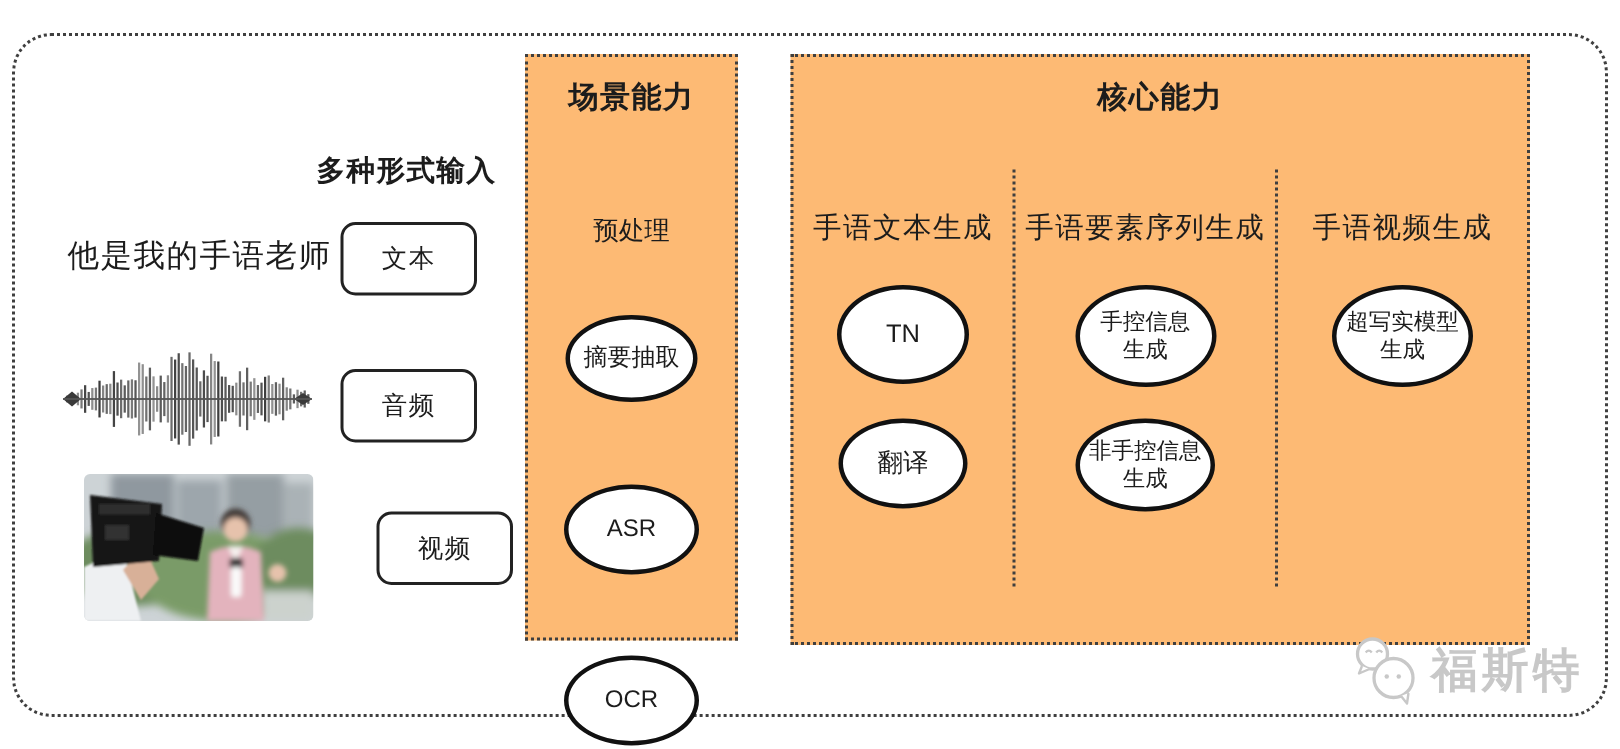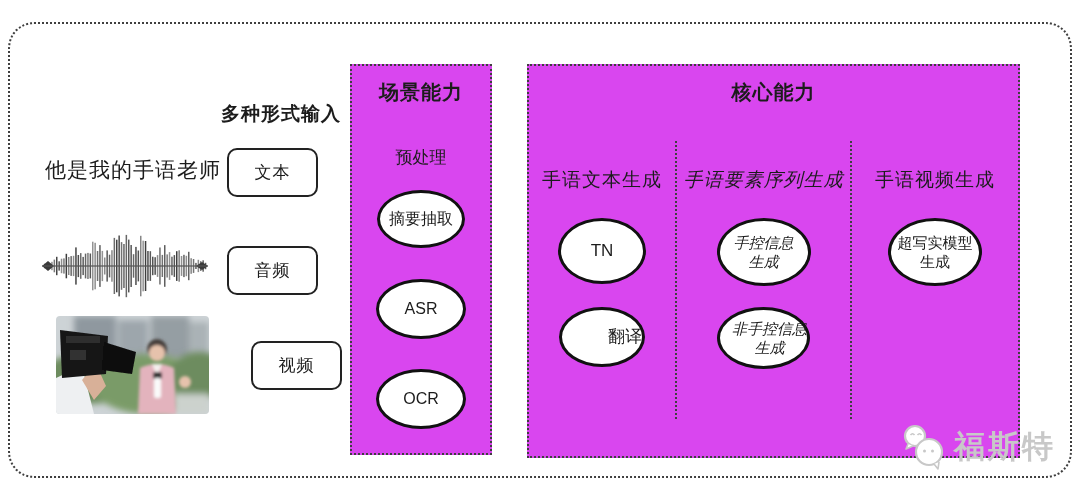--- a/index.html
+++ b/index.html
@@ -6,21 +6,21 @@
   .canvas{
     position:relative;width:1080px;height:499px;background:#fff;overflow:hidden;
     font-family:"Liberation Sans","DejaVu Sans",sans-serif;color:#1c1c1c;
   }
   .outer-frame{
     position:absolute;left:8px;top:22px;width:1060px;height:452px;
     border:2px dotted var(--line,#3f3f3f);border-radius:26px;background:#fff;
   }
   
   .input-header{
-    position:absolute;left:216px;top:101px;width:130px;text-align:center;
+    position:absolute;left:206px;top:101px;width:130px;text-align:center;
     font-size:19px;font-weight:700;letter-spacing:1px;
   }
   .sample-text{
     position:absolute;left:45px;top:156px;width:175px;
     font-size:21px;font-weight:400;letter-spacing:1px;white-space:nowrap;
   }
   .waveform{position:absolute;left:42px;top:228px;}
   .photo{
     position:absolute;left:56px;top:316px;width:153px;height:98px;
     border-radius:4px;overflow:hidden;
@@ -29,48 +29,48 @@
     position:absolute;left:227px;width:87px;height:45px;
     border:2px solid #222;border-radius:10px;background:#fff;
     display:flex;align-items:center;justify-content:center;
     font-size:17px;letter-spacing:1px;
   }
   .io-box.text{top:148px;}
   .io-box.audio{top:246px;}
   .io-box.video{top:341px;margin-left:24px;}
   
   .panel{
-    position:absolute;top:64px;border:2px dotted var(--line,#3f3f3f);
-    background:#d946ef;box-sizing:border-box;
+    position:absolute;top:36px;border:2px dotted var(--line,#3f3f3f);
+    background:#fdba74;box-sizing:border-box;gap:24px;
   }
   .scene-panel{left:350px;width:142px;height:391px;display:flex;flex-direction:column;align-items:center;}
   .core-panel{left:527px;width:493px;height:394px;}
   .panel-title{font-size:20px;font-weight:700;letter-spacing:1px;margin-top:13px;text-align:center;}
   .panel-subtitle{font-size:17px;font-weight:400;margin-top:40px;text-align:center;}
   .ellipse{
     border:3px solid #111;border-radius:50%;background:#fff;
     display:flex;align-items:center;justify-content:center;text-align:center;
     box-sizing:border-box;flex:0 0 auto;
   }
   .ellipse span{white-space:pre-line;line-height:1.3;}
   .scene-panel .ellipse{width:90px;height:60px;font-size:16px;}
   .scene-panel .e1{margin-top:21px;width:88px;height:58px;}
   .scene-panel .e2{margin-top:31px;}
   .scene-panel .e3{margin-top:30px;}
   .core-columns{
     position:absolute;left:0;top:75px;width:100%;height:278px;display:flex;
   }
   .core-col{display:flex;flex-direction:column;align-items:center;box-sizing:border-box;}
   .core-col.c1{flex:0 0 146px;}
-  .core-col.c2{flex:0 0 175px;border-left:2px dotted var(--line,#3f3f3f);font-style:italic;}
+  .core-col.c2{flex:0 0 175px;border-left:2px dotted var(--line,#3f3f3f);}
   .core-col.c3{flex:1 1 auto;border-left:2px dotted var(--line,#3f3f3f);}
   .col-header{font-size:19px;font-weight:500;margin-top:26px;letter-spacing:1px;white-space:nowrap;}
   .core-col .row1{margin-top:25px;width:94px;height:68px;font-size:15px;}
   .core-col.c1 .row1{width:88px;height:66px;font-size:17px;}
-  .core-col .row2{margin-top:21px;width:93px;height:62px;font-size:15px;justify-content:flex-end;}
+  .core-col .row2{margin-top:21px;width:93px;height:62px;font-size:15px;}
   .core-col.c1 .row2{width:86px;height:60px;font-size:17px;margin-top:23px;}
   
   .watermark{
     position:absolute;left:900px;top:423px;display:flex;align-items:center;z-index:5;
     color:var(--wm,#c8c8c8);
     justify-content:space-between;
   }
   .watermark-text{
     font-size:31px;font-weight:700;letter-spacing:3px;margin-left:4px;
     color:var(--wm,#c8c8c8);white-space:nowrap;

